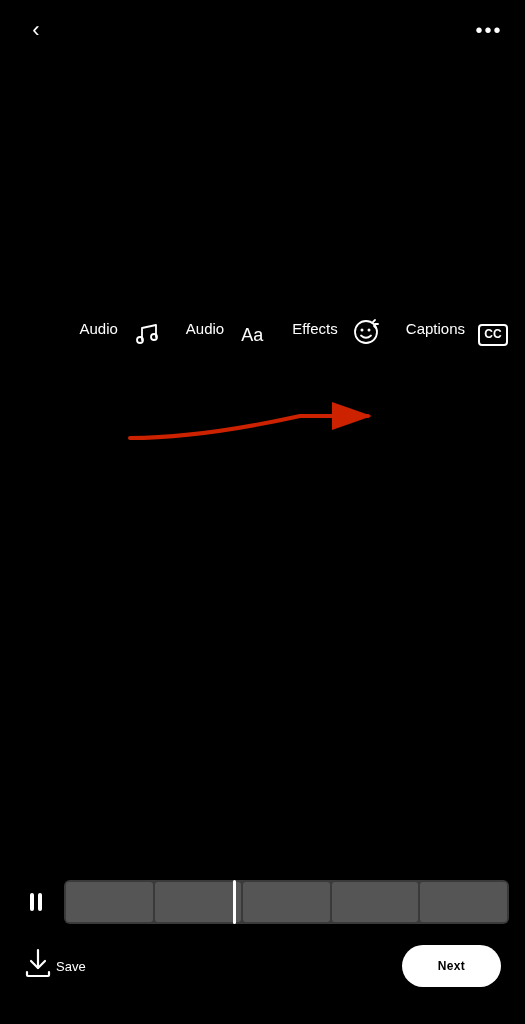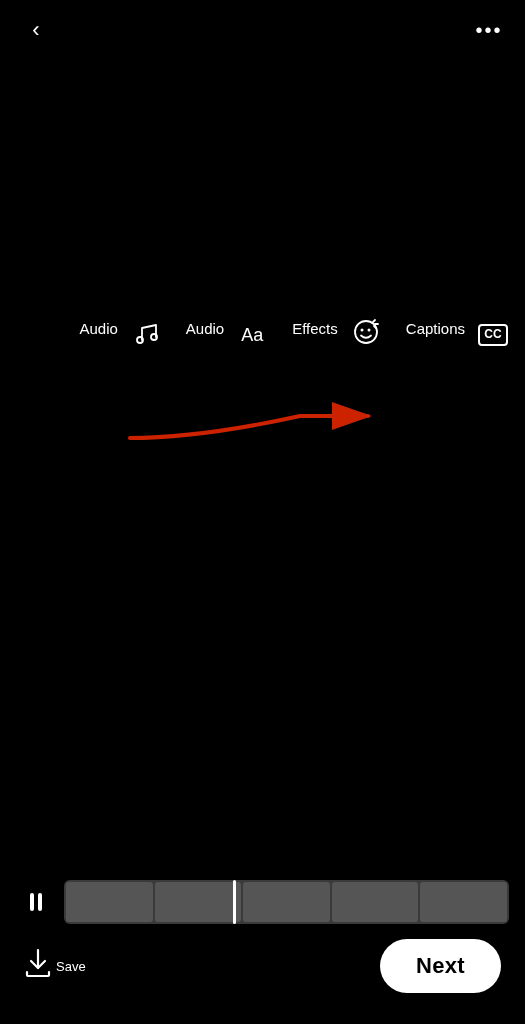--- a/index.html
+++ b/index.html
@@ -220,21 +220,21 @@
       font-size: 13px;
       color: #fff;
     }
 
     .next-btn {
       background: #fff;
       color: #000;
       border: none;
       border-radius: 50px;
       padding: 14px 36px;
-      font-size: 22px;
+      font-size: 12px;
       font-weight: 600;
       cursor: pointer;
       letter-spacing: 0.3px;
     }
 
     
     .icon-cc {
       border: 2px solid #fff;
       border-radius: 4px;
       padding: 1px 4px;

